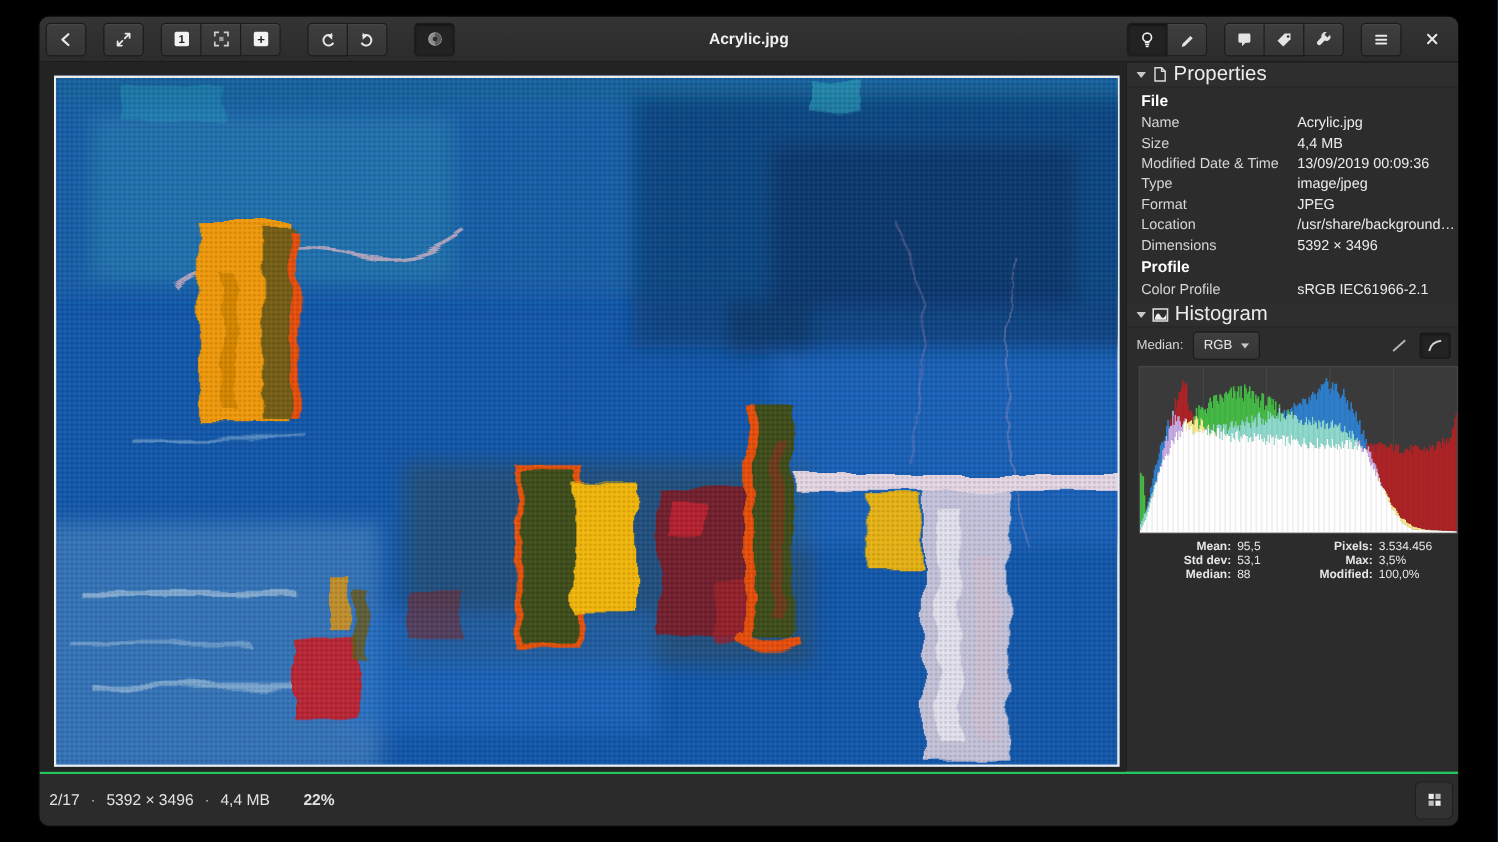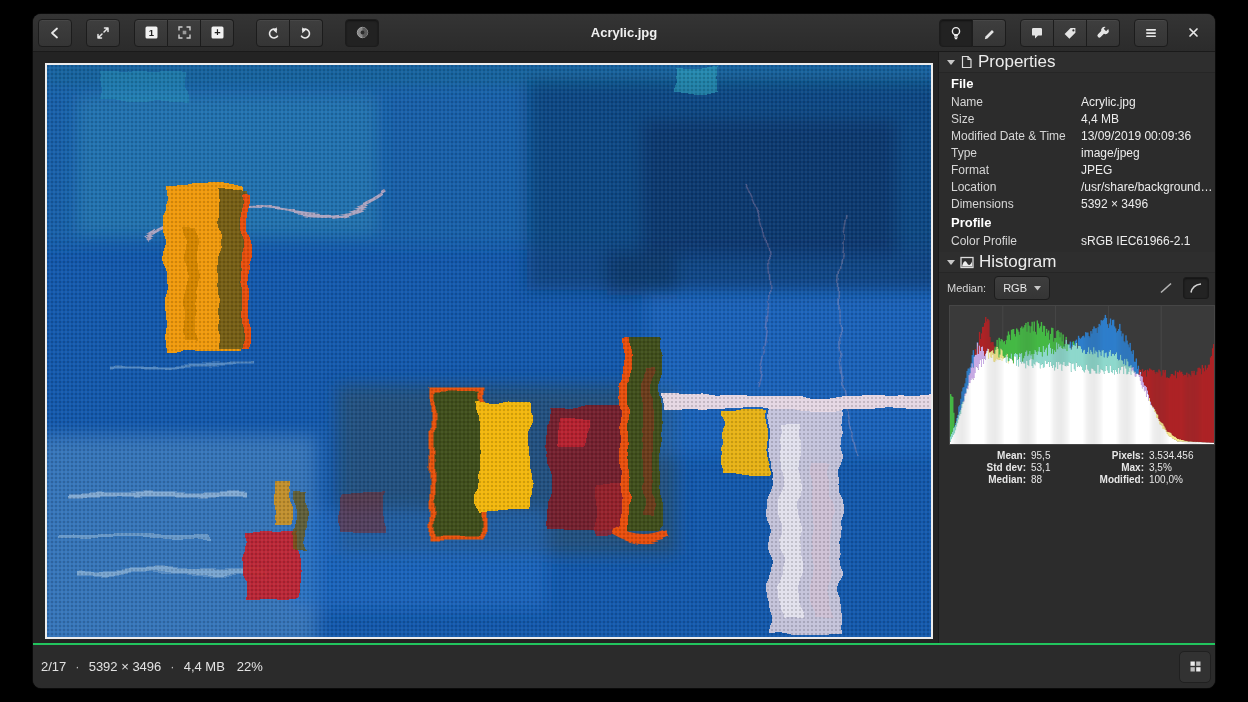--- a/index.html
+++ b/index.html
@@ -93,21 +93,21 @@
   }
   .stat-label{font-weight:bold;text-align:right;padding-right:5px;white-space:nowrap;}
   .stat-value{text-align:left;white-space:nowrap;}
   
   .statusbar{
     flex:0 0 43px;height:43px;background:#2b2b2b;border-top:2px solid #22c55e;
     display:flex;align-items:center;padding:0 4px 0 8px;
     font-size:13px;color:#e2e2e2;
   }
   .statusbar .dot{margin:0 9px;color:#bdbdbd;}
-  .status-zoom{margin-left:12px;}
+  .status-zoom{margin-left:28px;font-weight:bold;}
   .grid-btn{
     margin-left:auto;width:30px;height:30px;border-radius:5px;
     background:#323232;border:1px solid #202020;
     display:flex;align-items:center;justify-content:center;
   }
 </style>
 </head>
 <body>
 
 <div class="window">

